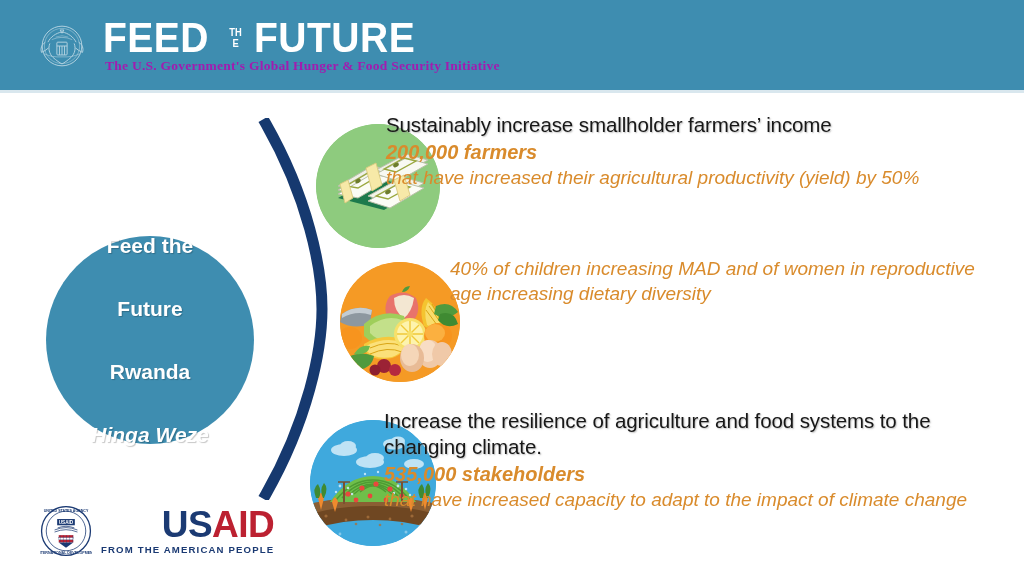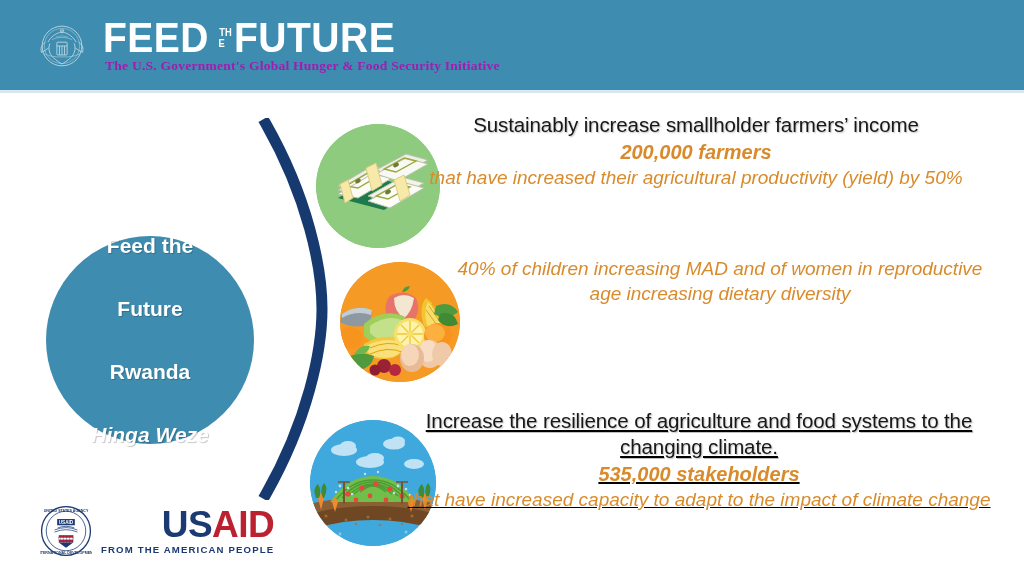--- a/index.html
+++ b/index.html
@@ -57,23 +57,23 @@
     font-weight: 700;
     letter-spacing: 0.5px;
     line-height: 44px;
     transform: scaleX(0.93);
     transform-origin: left center;
   }
   #wm-the {
     display: flex;
     flex-direction: column;
     justify-content: center;
-    align-items: flex-start;
+    align-items: center;
     height: 42px;
-    margin: 0 1px;
+    margin: 0 11px;
     padding-top: 2px;
   }
   #wm-the span {
     color: #ffffff;
     font-size: 11px;
     font-weight: 700;
     line-height: 11.5px;
     letter-spacing: 0.3px;
     transform: scaleX(0.85);
   }
@@ -135,25 +135,25 @@
     overflow: hidden;
     z-index: 1;
   }
   #icon-0 { left: 0;  top: 12px;  width: 124px; height: 124px; background: #8ecb7e; }
   #icon-1 { left: 0;  top: 6px;   width: 120px; height: 120px; background: #f59a25; }
   #icon-2 { left: 0;  top: 12px;  width: 126px; height: 126px; background: #3fa9dd; }
 
   .obj-text {
     position: relative;
     z-index: 2;
-    text-align: center;
+    text-align: left;
   }
   #txt-0 { margin-left: 70px; width: 620px; }
   #txt-1 { margin-left: 110px; width: 540px; }
-  #txt-2 { margin-left: 74px; width: 630px; text-decoration: underline; }
+  #txt-2 { margin-left: 74px; width: 630px; }
 
   .obj-heading {
     color: #171717;
     font-size: 20.5px;
     font-weight: 400;
     line-height: 26px;
     text-shadow: 1px 1px 1.5px rgba(140,140,140,0.55);
     letter-spacing: -0.1px;
   }
   .obj-highlight {

